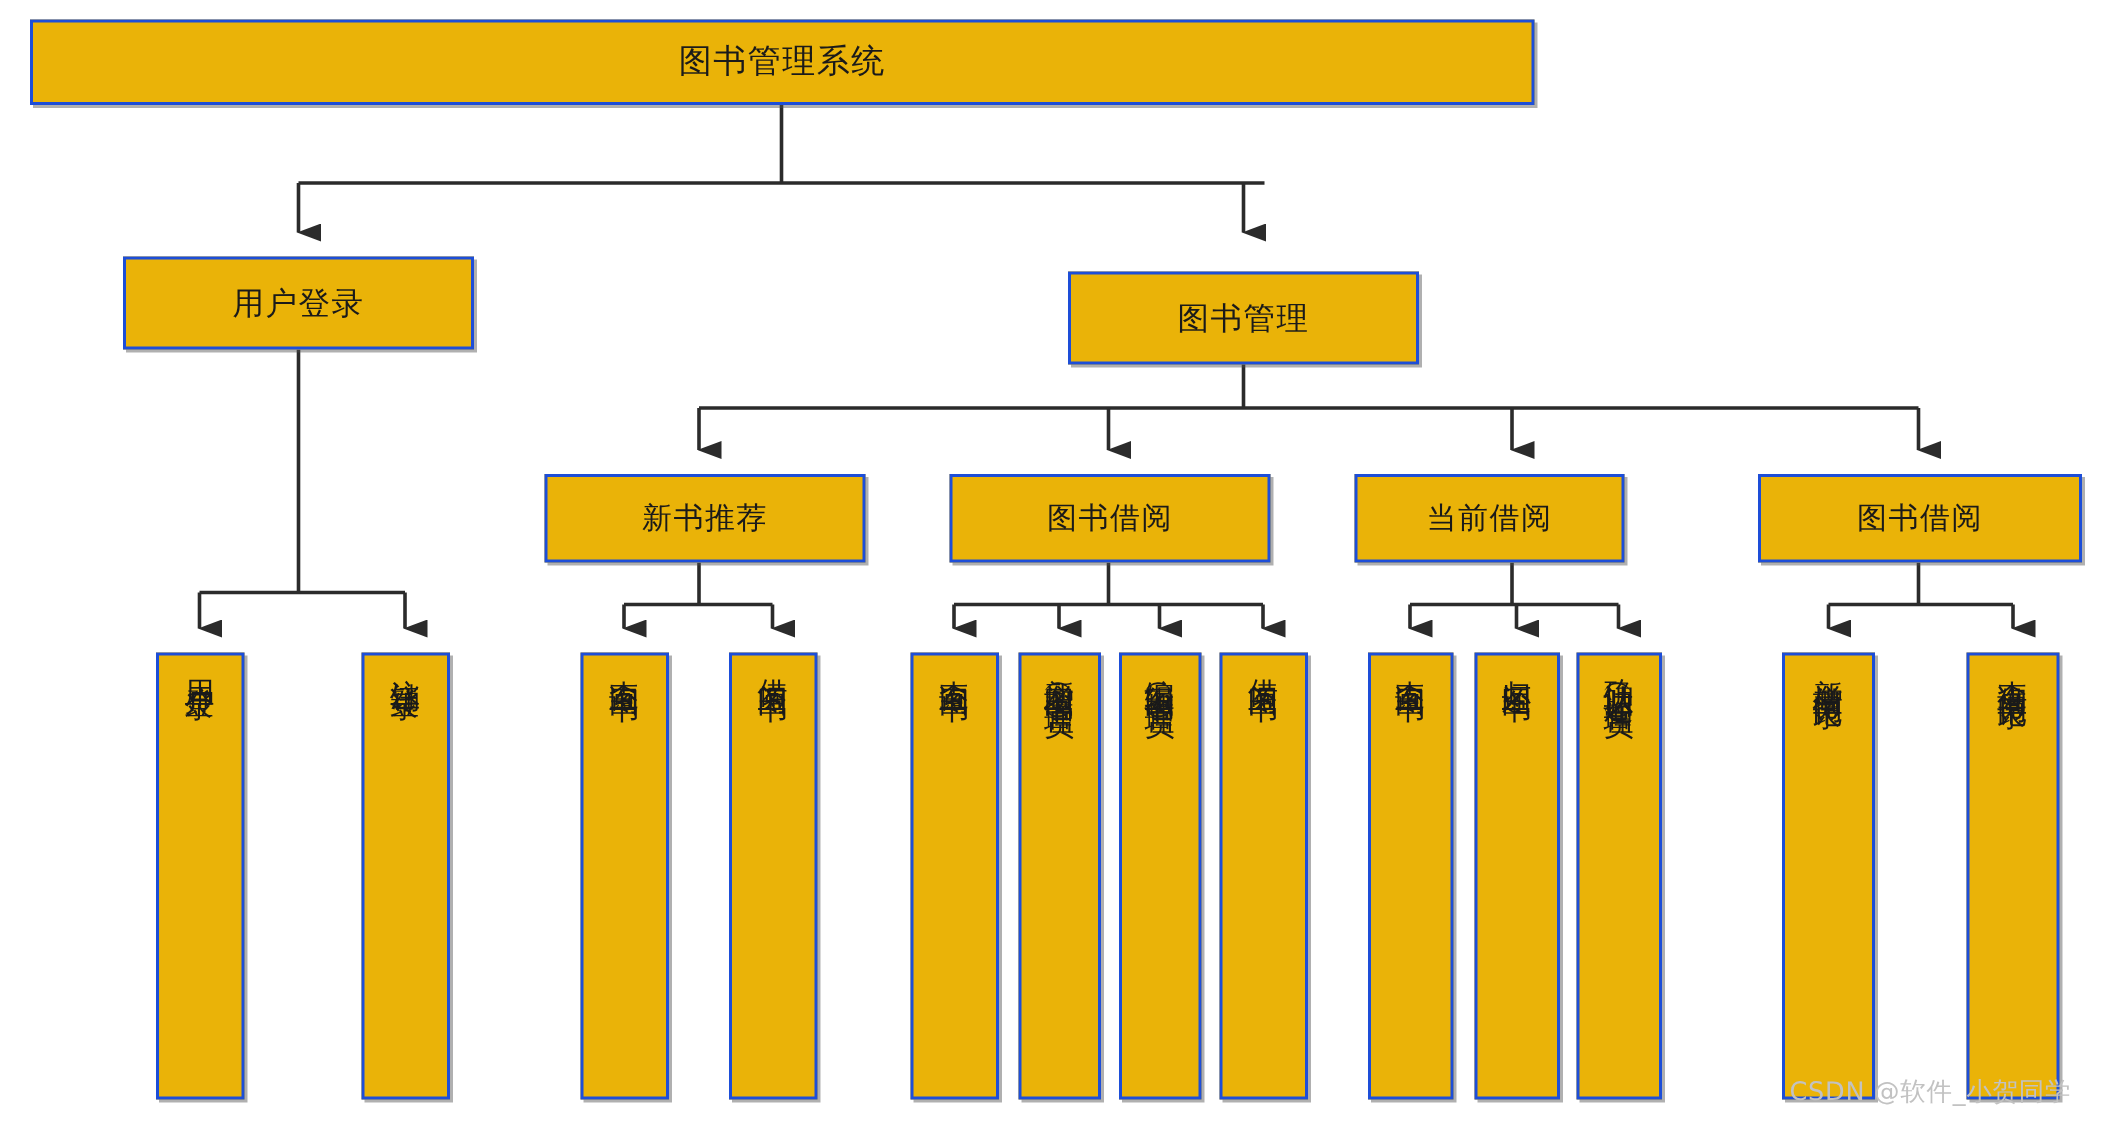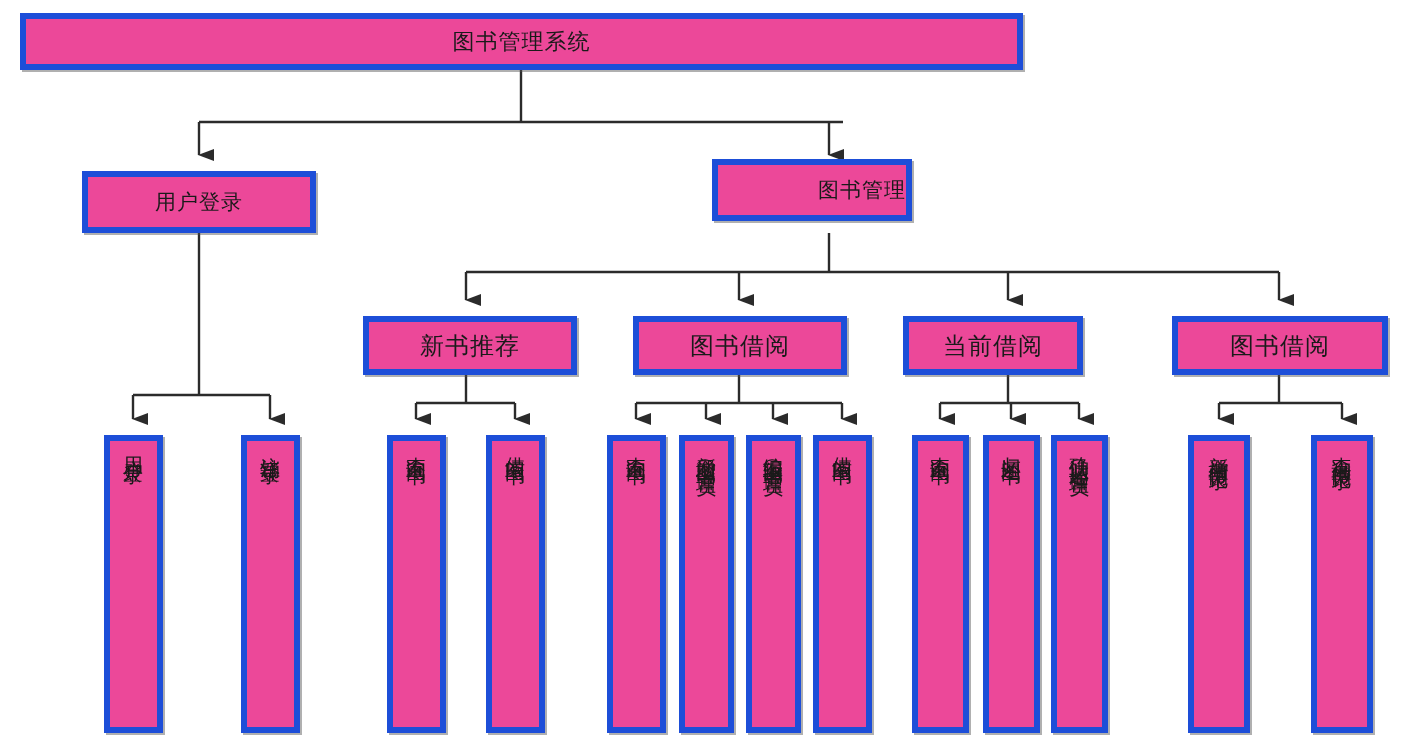--- a/index.html
+++ b/index.html
@@ -21,38 +21,38 @@
     position: absolute;
     left: 0;
     top: 0;
     width: 1405px;
     height: 747px;
     pointer-events: none;
   }
   .node {
     position: absolute;
     box-sizing: border-box;
-    background: #ec4899;
-    border: 6px solid #1d4ed8;
+    background: #eab308;
+    border: 2px solid #1d4ed8;
     box-shadow: 2px 2px 0 rgba(80,80,80,0.45);
     display: flex;
     align-items: center;
     justify-content: center;
     color: #1a1a1a;
   }
   .node-label {
     font-size: 21px;
     line-height: 1.25;
     letter-spacing: 1px;
     white-space: nowrap;
     color: #1a1a1a;
   }
   .node.root .node-label { font-size: 22px; }
   .node.level2 .node-label { font-size: 21px; }
-  .node.level3 .node-label { font-size: 24px; }
+  .node.level3 .node-label { font-size: 20px; }
   
   .node.leaf {
     align-items: flex-start;
     justify-content: center;
     padding-top: 0;
   }
   .node.leaf .node-label {
     writing-mode: vertical-rl;
     text-orientation: upright;
     font-size: 20px;
@@ -125,21 +125,21 @@
     </g>
   </svg>
 
   <div id="nodes">
       <div class="node root" style="left: 20px; top: 13px; width: 1003px; height: 57px;">
         <span class="node-label">图书管理系统</span>
       </div>
       <div class="node level2" style="left: 82px; top: 171px; width: 234px; height: 62px;">
         <span class="node-label">用户登录</span>
       </div>
-      <div class="node level2" style="left: 712px; top: 159px; width: 200px; height: 62px; justify-content: flex-end;">
+      <div class="node level2" style="left: 712px; top: 181px; width: 234px; height: 62px;">
         <span class="node-label">图书管理</span>
       </div>
       <div class="node level3" style="left: 363px; top: 316px; width: 214px; height: 59px;">
         <span class="node-label">新书推荐</span>
       </div>
       <div class="node level3" style="left: 633px; top: 316px; width: 214px; height: 59px;">
         <span class="node-label">图书借阅</span>
       </div>
       <div class="node level3" style="left: 903px; top: 316px; width: 180px; height: 59px;">
         <span class="node-label">当前借阅</span>
@@ -181,14 +181,15 @@
         <span class="node-label">确认归还（管理员）</span>
       </div>
       <div class="node leaf" style="left: 1188px; top: 435px; width: 62px; height: 298px;">
         <span class="node-label">新增借阅记录</span>
       </div>
       <div class="node leaf" style="left: 1311px; top: 435px; width: 62px; height: 298px;">
         <span class="node-label">查询借阅记录</span>
       </div>
     </div>
 
+  <div class="watermark" style="left: 1193px; top: 716px; color: rgb(194, 194, 194);">CSDN @软件_小贺同学</div>
 
 </div>
 
 </body></html>

